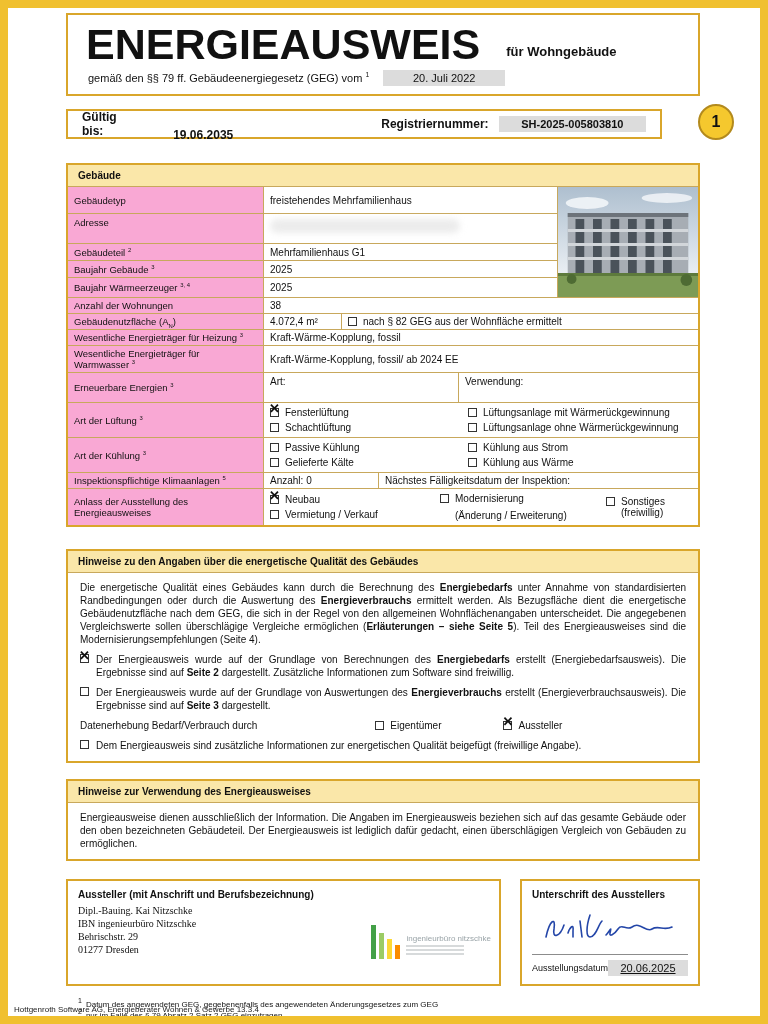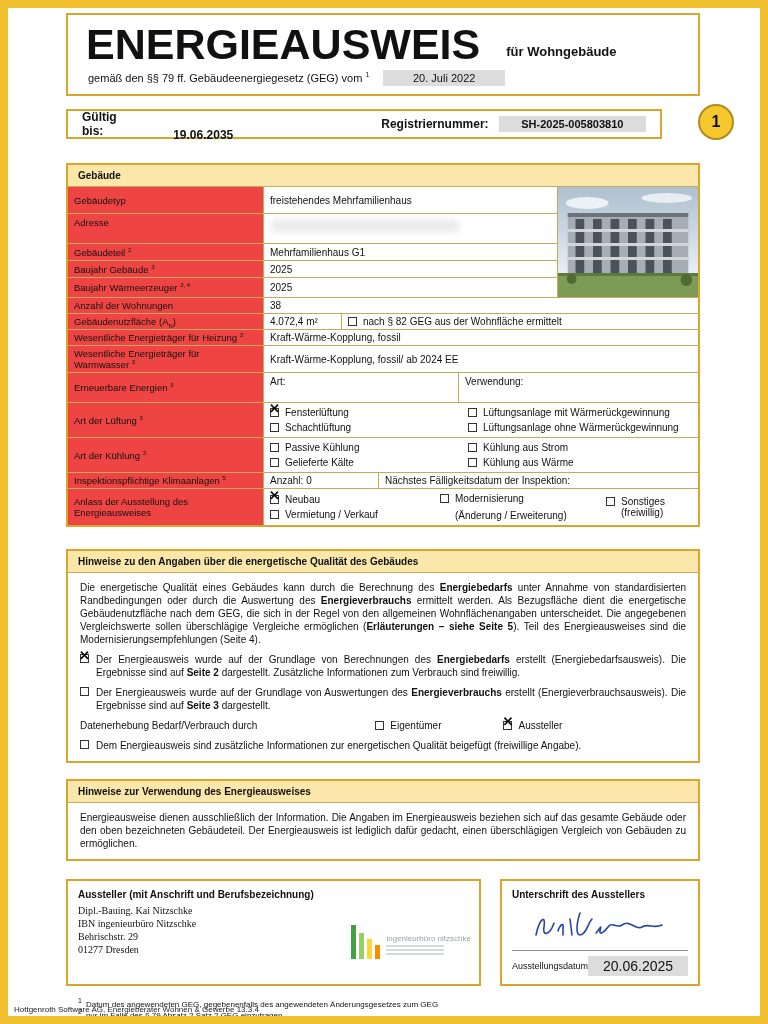--- a/index.html
+++ b/index.html
@@ -34,21 +34,21 @@
   .section-title { background:#FAE7A9; border-bottom:1px solid #C8A85C; font-weight:bold; font-size:10px; padding:5px 10px; }
 
   
   .tbl { font-size:10px; }
   .tbl .trow { display:flex; border-top:1px solid #C8A85C; min-height:16px; }
   .pband { display:flex; }
   .pband .trow:first-child { border-top:none; }
   .pband-left { width:490px; flex:none; border-right:1px solid #C8A85C; }
   .pcell { flex:1; background:#cdd6de; }
   .pcell svg { display:block; }
-  .lbl { width:196px; flex:none; background:#ef4444; border-right:1px solid #C8A85C; padding:2px 6px; display:flex; align-items:center; font-size:9.5px; line-height:11px; }
+  .lbl { width:196px; flex:none; background:#f9a8d4; border-right:1px solid #C8A85C; padding:2px 6px; display:flex; align-items:center; font-size:9.5px; line-height:11px; }
   .val { flex:1; padding:2px 6px; display:flex; align-items:center; background:#fff; line-height:11px; }
   .top { align-items:flex-start !important; padding-top:3px; }
   .hr1 { height:26px; } .hr2 { height:30px; } .hr3 { height:17px; } .hr4 { height:17px; } .hr5 { height:20px; }
   .r10 { height:30px; }
   .vfix78 { flex:none; width:78px; border-right:1px solid #C8A85C; }
   .vfix195 { flex:none; width:195px; border-right:1px solid #C8A85C; }
   .vfix115 { flex:none; width:115px; border-right:1px solid #C8A85C; }
   .redacted { width:190px; height:14px; background:#ececec; filter:blur(3px); border-radius:7px; margin-top:2px; }
 
   
@@ -76,21 +76,21 @@
   .issuer-title { font-weight:bold; }
   .issuer-lines { margin-top:4px; line-height:13px;font-family:Liberation Serif, serif; }
   .logo { position:absolute; right:8px; top:38px; display:flex; align-items:flex-end; gap:5px; }
   .logo-text-col { padding-bottom:4px; }
   .logo-text { color:#9aa4a8; font-size:8px; line-height:9px; }
   .logo-line { width:58px; height:2px; background:#d7dadb; margin-top:2px; }
   .sig-box { flex:1; height:107px; padding:8px 10px; font-size:10px; display:flex; flex-direction:column; }
   .sig-title { font-weight:bold; }
   .sig-area { flex:1; display:flex; align-items:center; justify-content:center; }
   .sig-date-row { border-top:1px solid #8c8c8c; padding-top:5px; display:flex; align-items:center; justify-content:space-between; font-size:9px; }
-  .sig-date-row .graybox { width:100px; font-size:14px; }
+  .sig-date-row .graybox { width:80px; font-size:11px;text-decoration:underline; }
 
   
   .footnotes { margin-top:14px; padding-left:12px; font-size:8px; line-height:10.5px; }
   .fn sup { font-size:7px; margin-right:4px; }
   .app-footer { position:absolute; left:6px; bottom:2px; font-size:8px; color:#222; }
 </style>
 </head>
 <body>
 
 <div class="page">
@@ -342,21 +342,21 @@
 
       </div>
     </div>
 
     <div class="goldbox section" style="margin-top:22px;">
       <div class="section-title">Hinweise zu den Angaben über die energetische Qualität des Gebäudes</div>
       <div class="qbody">
         <p><span>Die energetische Qualität eines Gebäudes kann durch die Berechnung des </span><b>Energiebedarfs</b><span> unter Annahme von standardisierten Randbedingungen oder durch die Auswertung des </span><b>Energieverbrauchs</b><span> ermittelt werden. Als Bezugsfläche dient die energetische Gebäudenutzfläche nach dem GEG, die sich in der Regel von den allgemeinen Wohnflächenangaben unterscheidet. Die angegebenen Vergleichswerte sollen überschlägige Vergleiche ermöglichen (</span><b>Erläuterungen – siehe Seite 5</b><span>). Teil des Energieausweises sind die Modernisierungsempfehlungen (Seite 4).</span></p>
         <div class="note-item">
           <span class="cb checked"></span>
-          <div class="note-text"><span>Der Energieausweis wurde auf der Grundlage von Berechnungen des </span><b>Energiebedarfs</b><span> erstellt (Energiebedarfsausweis). Die Ergebnisse sind auf </span><b>Seite 2</b><span> dargestellt. Zusätzliche Informationen zum Verbrauch sind freiwillig.</span></div>
+          <div class="note-text"><span>Der Energieausweis wurde auf der Grundlage von Berechnungen des </span><b>Energiebedarfs</b><span> erstellt (Energiebedarfsausweis). Die Ergebnisse sind auf </span><b>Seite 2</b><span> dargestellt. Zusätzliche Informationen zum Software sind freiwillig.</span></div>
         </div>
         <div class="note-item">
           <span class="cb"></span>
           <div class="note-text"><span>Der Energieausweis wurde auf der Grundlage von Auswertungen des </span><b>Energieverbrauchs</b><span> erstellt (Energieverbrauchsausweis). Die Ergebnisse sind auf </span><b>Seite 3</b><span> dargestellt.</span></div>
         </div>
         <div class="daten-row">
           <span>Datenerhebung Bedarf/Verbrauch durch</span>
           <span class="opt d1">
               <span class="cb"></span>
               <span>Eigentümer</span>

